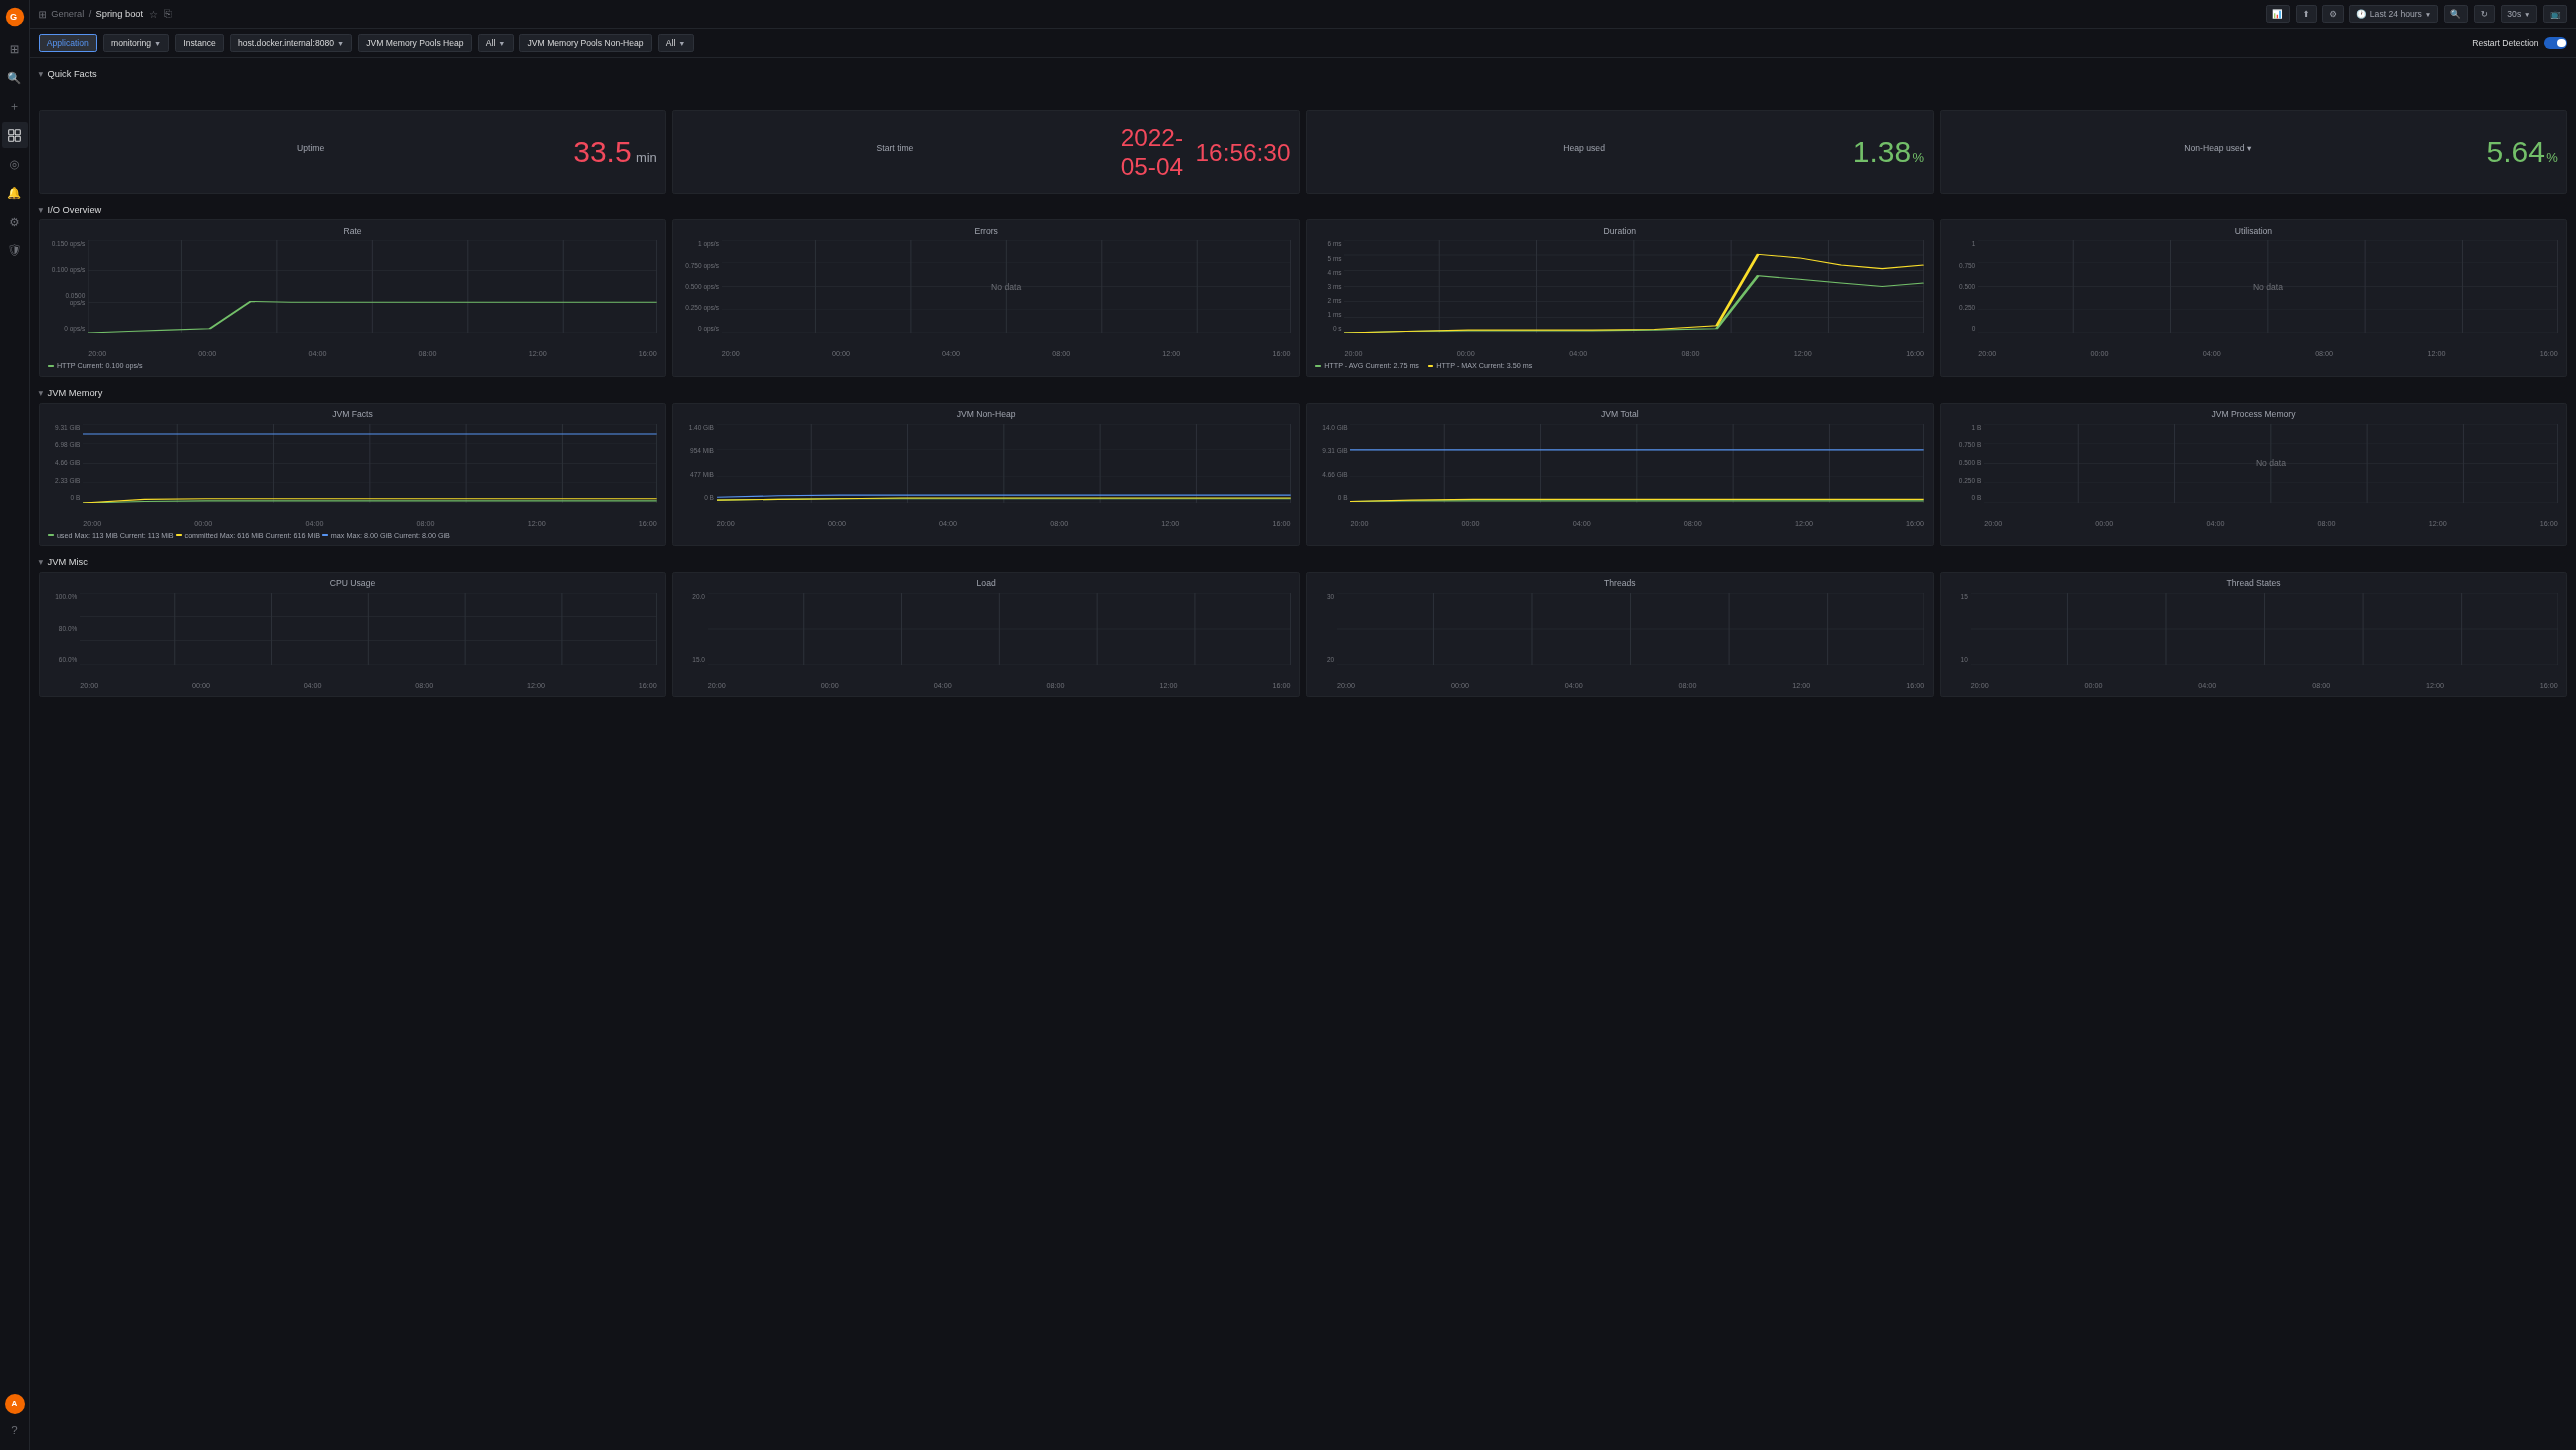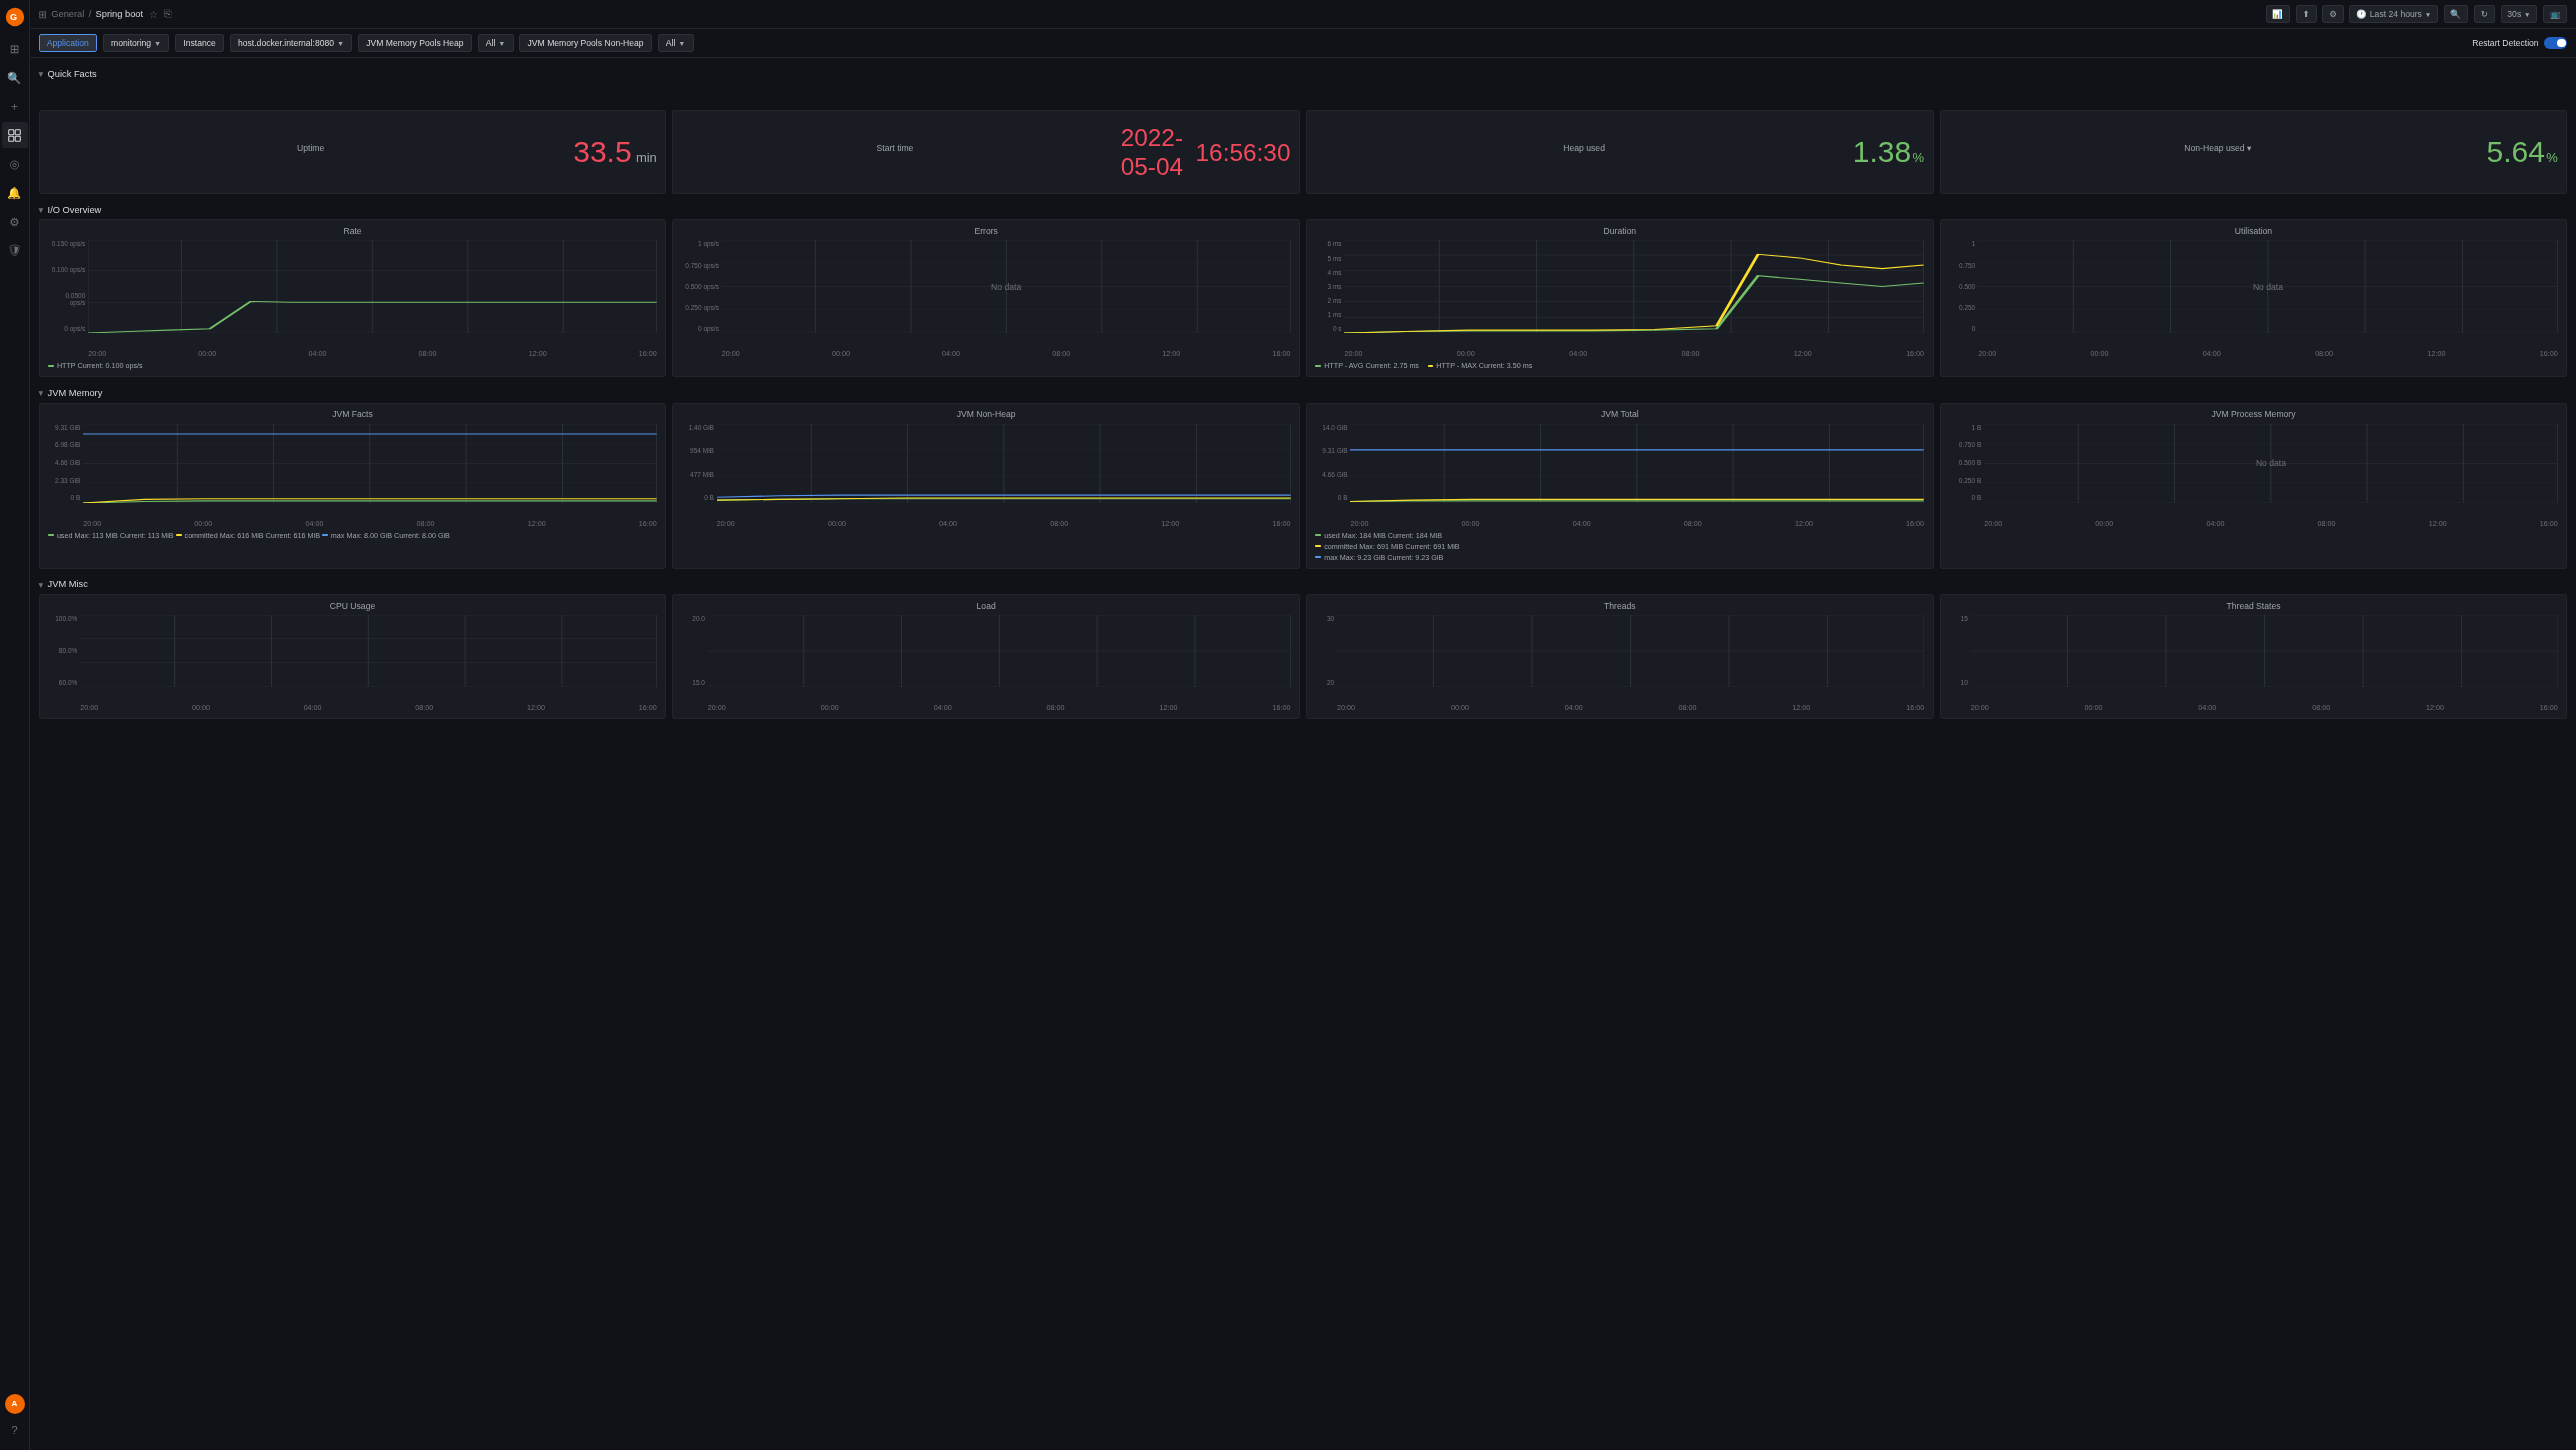--- a/index.html
+++ b/index.html
@@ -532,34 +532,20 @@
           </div>
         </div>
         <div class="x-axis-labels" style="padding:0 0 0 35px;">
           <span>20:00</span>
           <span>00:00</span>
           <span>04:00</span>
           <span>08:00</span>
           <span>12:00</span>
           <span>16:00</span>
         </div>
-        <div class="chart-legend" style="flex-direction:column;gap:2.2px;">
-          <div class="legend-item">
-            <div class="legend-dot" style="background:#73bf69;"></div>
-            <span>used  Max: 184 MiB  Current: 184 MiB</span>
-          </div>
-          <div class="legend-item">
-            <div class="legend-dot" style="background:#fade2a;"></div>
-            <span>committed  Max: 691 MiB  Current: 691 MiB</span>
-          </div>
-          <div class="legend-item">
-            <div class="legend-dot" style="background:#5794f2;"></div>
-            <span>max  Max: 9.23 GiB  Current: 9.23 GiB</span>
-          </div>
-        </div>
       </div>
 
       <div class="chart-panel">
         <div class="chart-title">JVM Process Memory</div>
         <div style="display:flex;gap:0;">
           <div style="width:35px;flex-shrink:0;display:flex;flex-direction:column;justify-content:space-between;height:79px;font-size:6.5px;color:#6e7077;text-align:right;padding-right:2.9px;padding-bottom:1.4px;">
             <span>1 B</span>
             <span>0.750 B</span>
             <span>0.500 B</span>
             <span>0.250 B</span>

